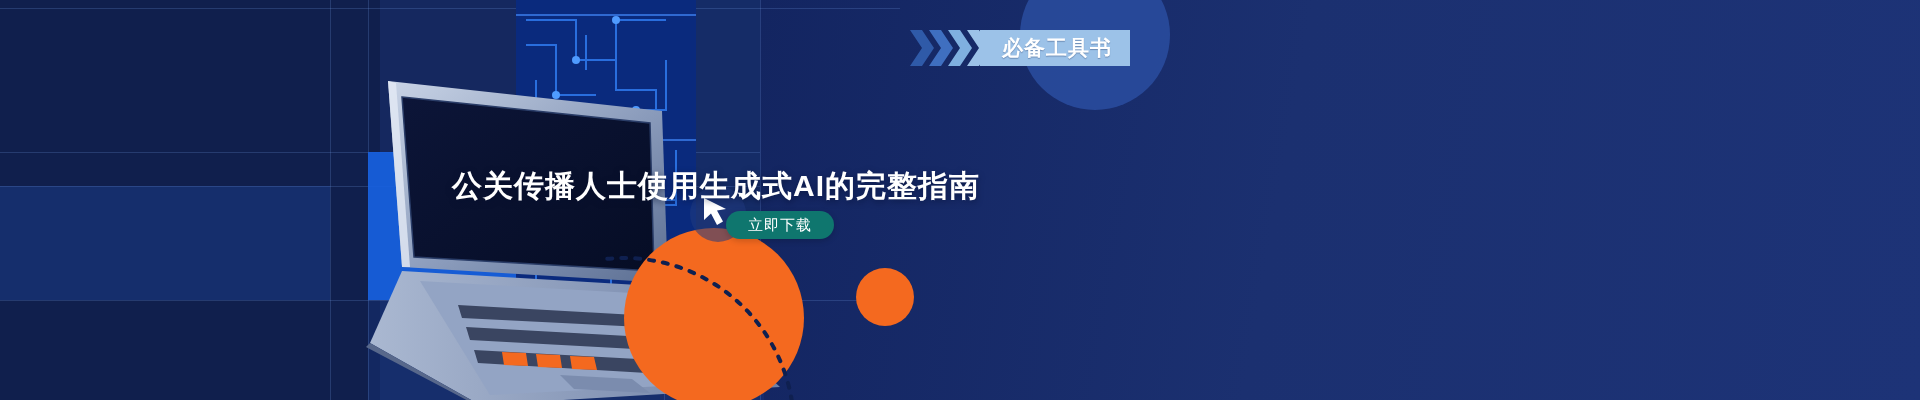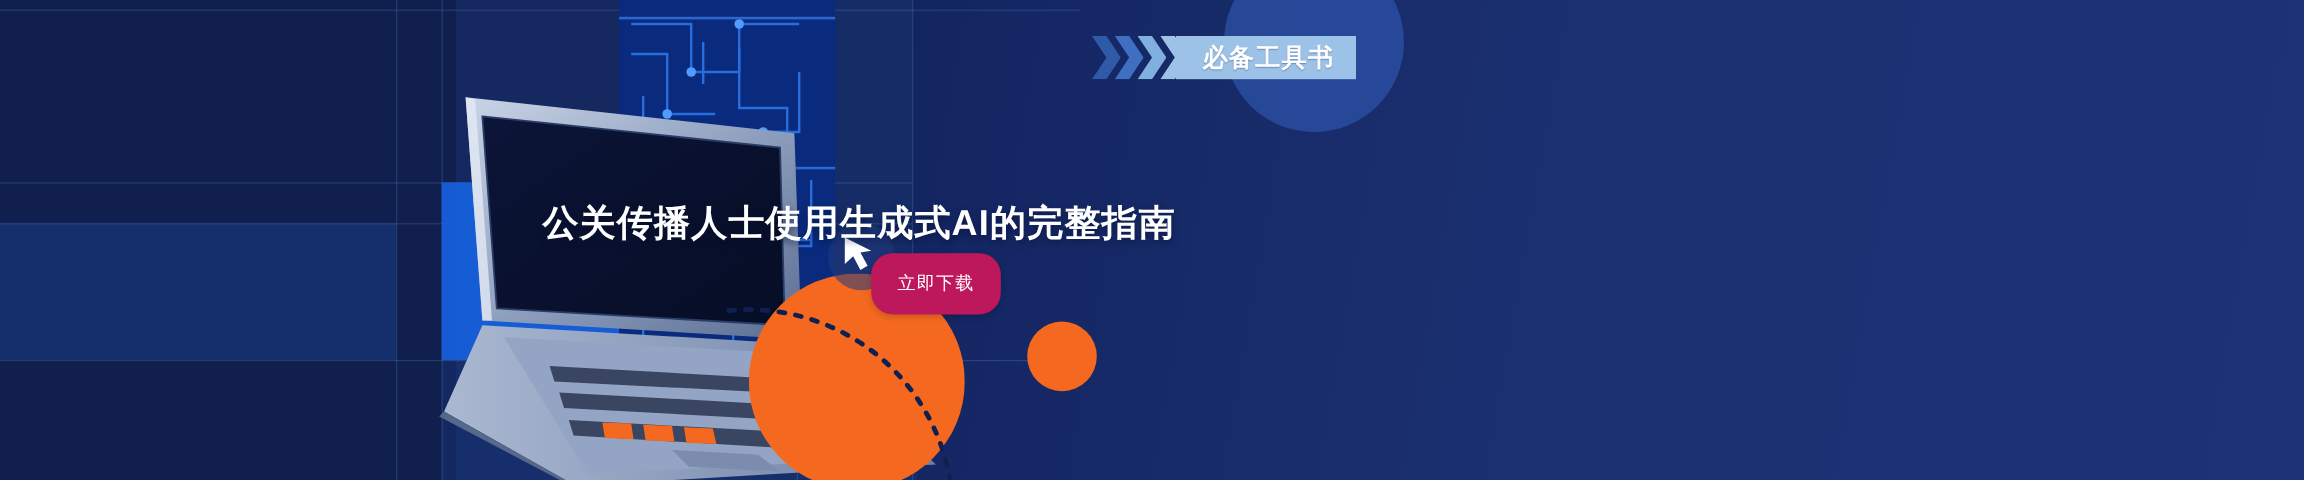--- a/index.html
+++ b/index.html
@@ -132,25 +132,25 @@
     font-size:30px;
     font-weight:bold;
     letter-spacing:1px;
     white-space:nowrap;
     text-shadow:0 2px 6px rgba(5,15,45,.55);
   }
 
   
   .cta{
     position:absolute;left:726px;top:211px;
-    background:#be185d;
+    background:#0f766e;
     color:#ffffff;
     border:none;
     border-radius:18px;
-    height:51px;
+    height:28px;
     padding:0 22px;
     font-size:15px;
     font-family:"Liberation Sans","DejaVu Sans",sans-serif;
     letter-spacing:1px;
     cursor:pointer;
     white-space:nowrap;
     box-shadow:0 2px 6px rgba(0,0,0,.18);
   }
 </style>
 </head>

